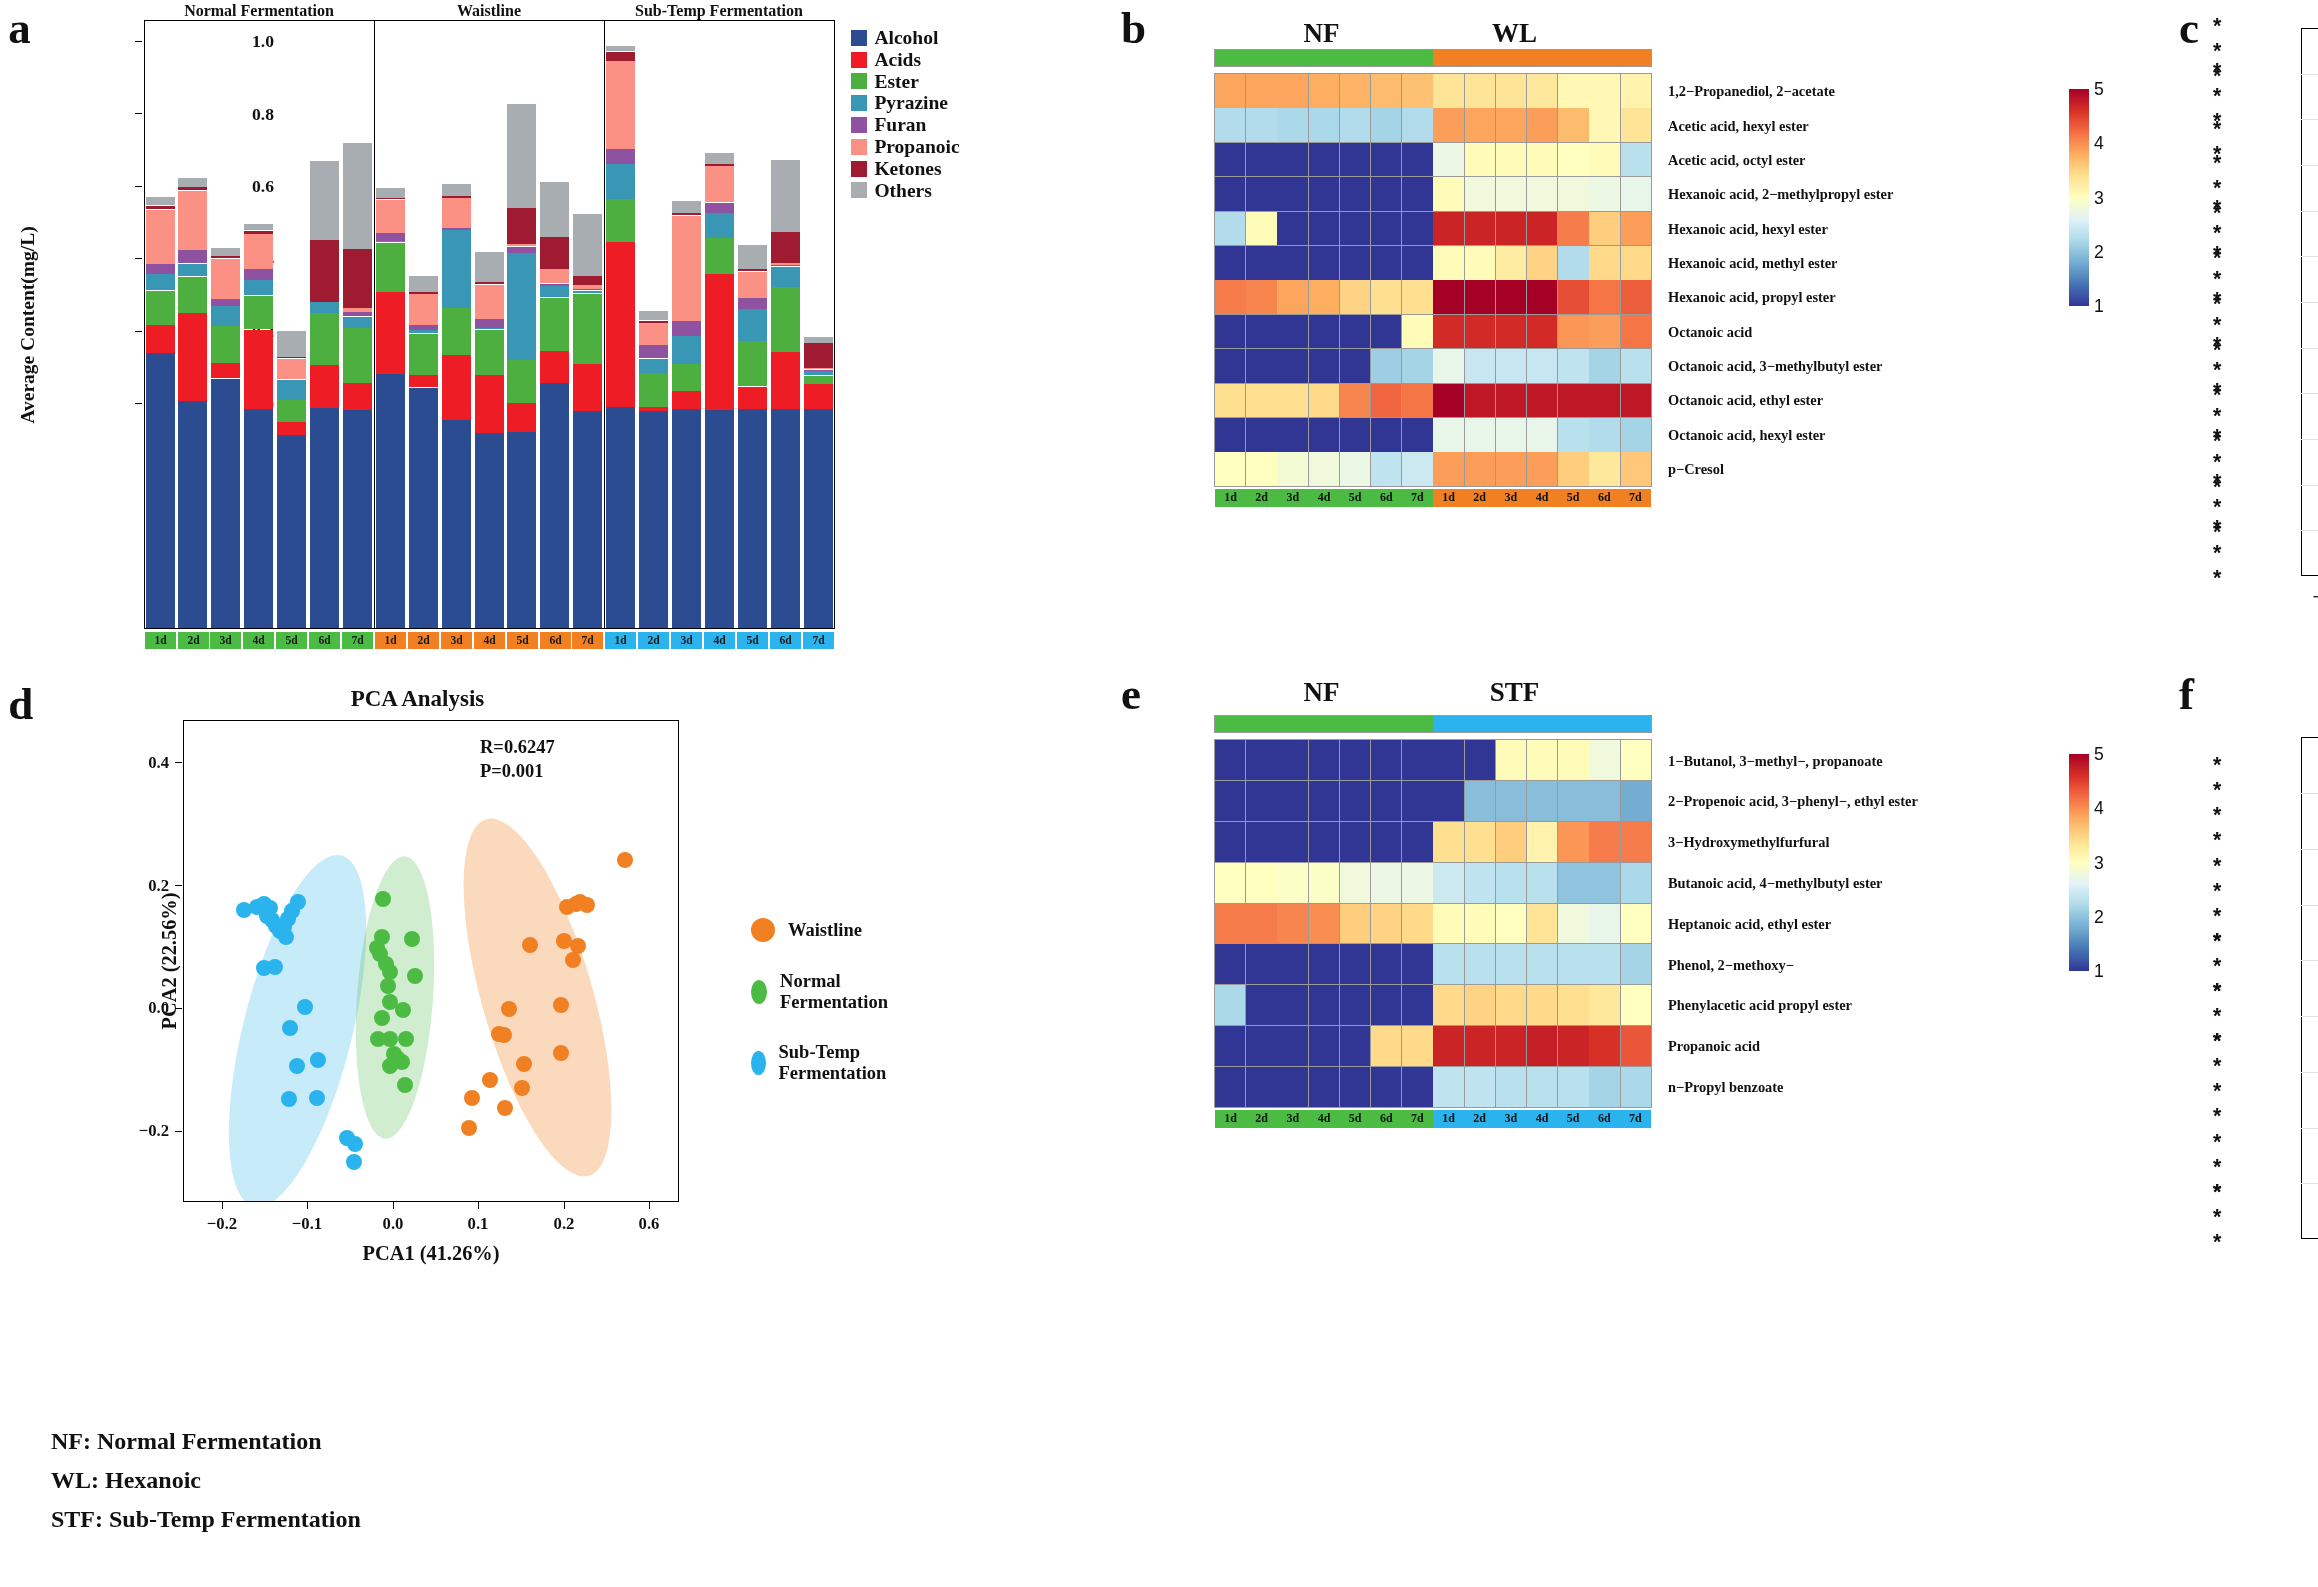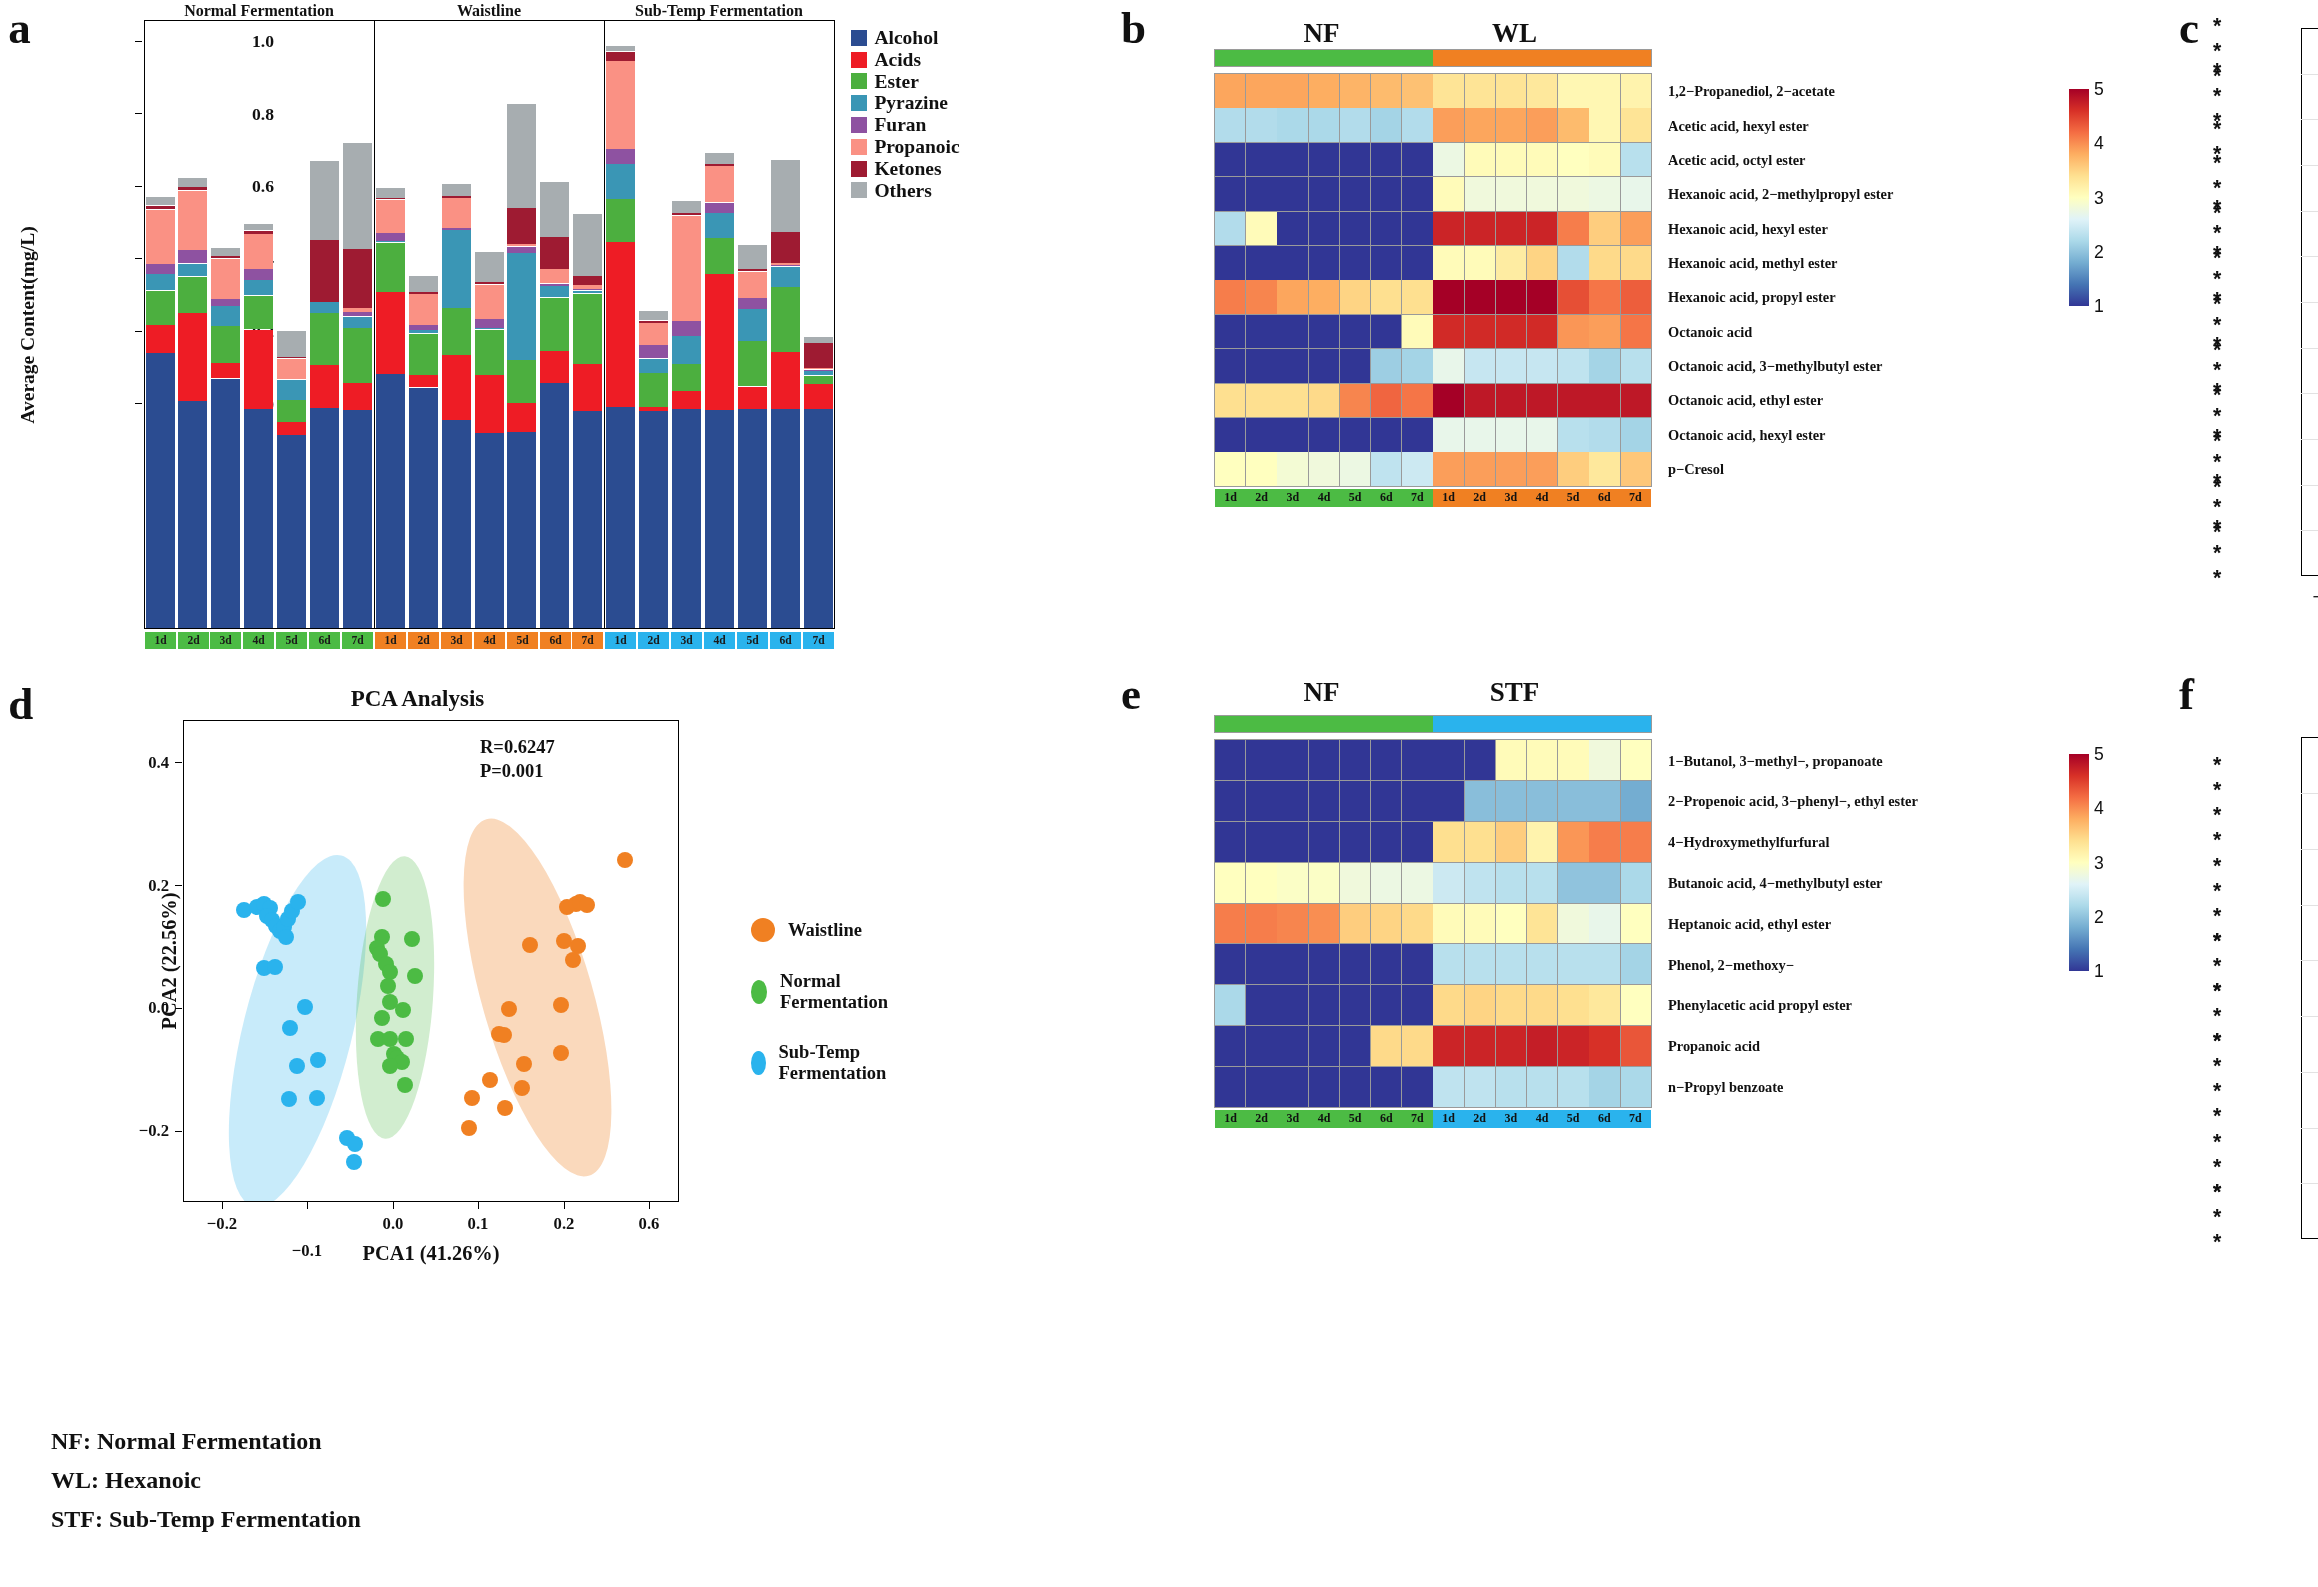--- a/index.html
+++ b/index.html
@@ -687,21 +687,21 @@
         <div class="d-pt" style="left:377px;top:332px;width:16px;height:16px;background:#F08022;"></div>
         <div class="d-pt" style="left:306px;top:359px;width:16px;height:16px;background:#F08022;"></div>
         <div class="d-pt" style="left:338px;top:367px;width:16px;height:16px;background:#F08022;"></div>
         <div class="d-pt" style="left:288px;top:377px;width:16px;height:16px;background:#F08022;"></div>
         <div class="d-pt" style="left:321px;top:387px;width:16px;height:16px;background:#F08022;"></div>
         <div class="d-pt" style="left:285px;top:407px;width:16px;height:16px;background:#F08022;"></div>
       </div>
       <div class="d-xtickmk" style="left:222px;top:1202px;"></div>
       <div class="d-xticklb" style="left:222px;top:1214px;">−0.2</div>
       <div class="d-xtickmk" style="left:307px;top:1202px;"></div>
-      <div class="d-xticklb" style="left:307px;top:1214px;margin-top:27px;">−0.1</div>
+      <div class="d-xticklb" style="left:307px;top:1214px;">−0.1</div>
       <div class="d-xtickmk" style="left:393px;top:1202px;"></div>
       <div class="d-xticklb" style="left:393px;top:1214px;">0.0</div>
       <div class="d-xtickmk" style="left:478px;top:1202px;"></div>
       <div class="d-xticklb" style="left:478px;top:1214px;">0.1</div>
       <div class="d-xtickmk" style="left:564px;top:1202px;"></div>
       <div class="d-xticklb" style="left:564px;top:1214px;">0.2</div>
       <div class="d-xtickmk" style="left:649px;top:1202px;"></div>
       <div class="d-xticklb" style="left:649px;top:1214px;">0.6</div>
       <div class="d-ytickmk" style="left:175px;top:1131px;"></div>
       <div class="d-yticklb" style="left:86px;width:83px;top:1131px;">−0.2</div>
@@ -876,21 +876,21 @@
         <div class="hm-cell" style="background:rgb(191,227,239);"></div>
         <div class="hm-cell" style="background:rgb(191,227,239);"></div>
         <div class="hm-cell" style="background:rgb(184,224,237);"></div>
         <div class="hm-cell" style="background:rgb(184,224,237);"></div>
         <div class="hm-cell" style="background:rgb(184,224,237);"></div>
         <div class="hm-cell" style="background:rgb(164,212,230);"></div>
         <div class="hm-cell" style="background:rgb(171,217,233);"></div>
       </div>
       <div class="hm-rowlab" style="left:1668px;top:761px;">1−Butanol, 3−methyl−, propanoate</div>
       <div class="hm-rowlab" style="left:1668px;top:801px;">2−Propenoic acid, 3−phenyl−, ethyl ester</div>
-      <div class="hm-rowlab" style="left:1668px;top:842px;">4−Hydroxymethylfurfural</div>
+      <div class="hm-rowlab" style="left:1668px;top:842px;">3−Hydroxymethylfurfural</div>
       <div class="hm-rowlab" style="left:1668px;top:883px;">Butanoic acid, 4−methylbutyl ester</div>
       <div class="hm-rowlab" style="left:1668px;top:924px;text-align:right;">Heptanoic acid, ethyl ester</div>
       <div class="hm-rowlab" style="left:1668px;top:965px;">Phenol, 2−methoxy−</div>
       <div class="hm-rowlab" style="left:1668px;top:1005px;">Phenylacetic acid propyl ester</div>
       <div class="hm-rowlab" style="left:1668px;top:1046px;">Propanoic acid</div>
       <div class="hm-rowlab" style="left:1668px;top:1087px;">n−Propyl benzoate</div>
       <div class="hm-daybar" style="left:1215px;top:1110px;width:436px;">
         <div class="hm-daycell" style="background:#4CBB44;">1d</div>
         <div class="hm-daycell" style="background:#4CBB44;">2d</div>
         <div class="hm-daycell" style="background:#4CBB44;">3d</div>

